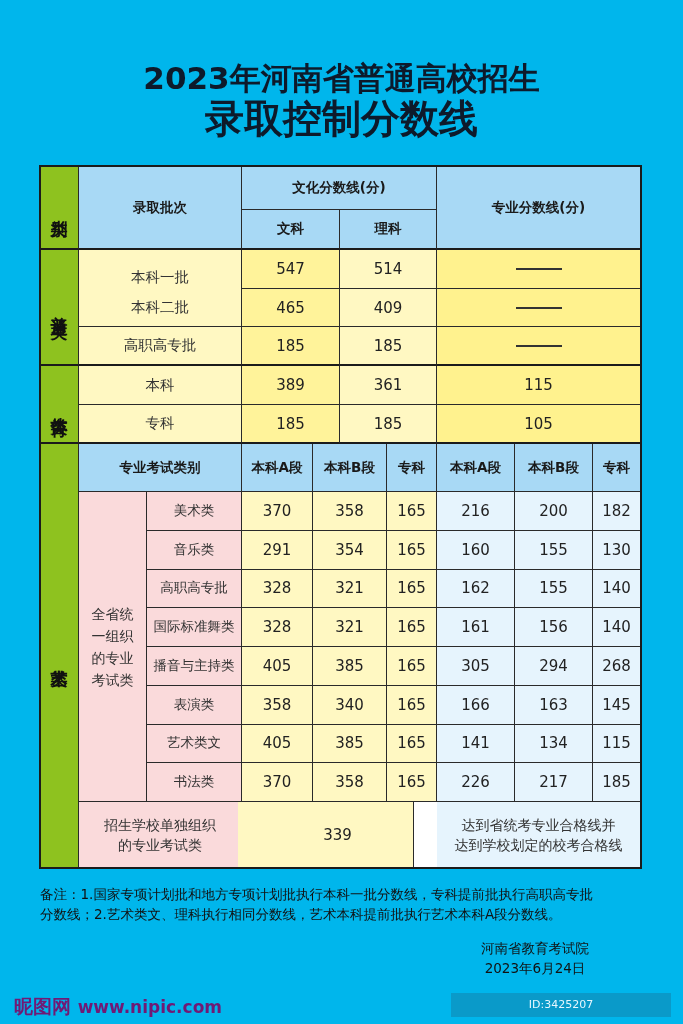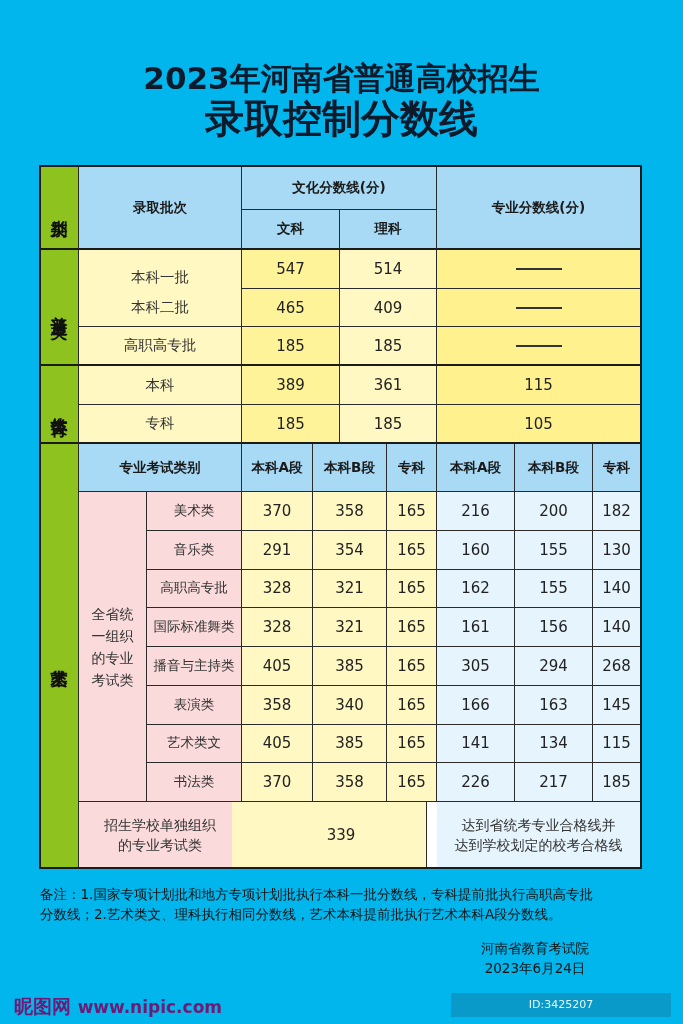--- a/index.html
+++ b/index.html
@@ -123,21 +123,21 @@
     <div class="cell hdr" style="left:552px;top:277px;width:47px;height:48px;border-right:none;">专科</div>
 
     <div class="cell pink" style="left:38px;top:325px;width:68px;height:310px;">
       <span class="group-label" style="width:50px;display:block;">全省统一组织的专业考试类</span>
     </div>
 
     <div class="cell pink" style="left:38px;top:635px;width:163px;height:65px;border-bottom:none;flex-direction:column;line-height:20px;">
       <span>招生学校单独组织</span>
       <span>的专业考试类</span>
     </div>
-    <div class="cell cult2" style="left:191px;top:635px;width:195px;height:65px;border-bottom:none;padding-left:24px;">339</div>
+    <div class="cell cult2" style="left:197px;top:635px;width:176px;height:65px;border-bottom:none;padding-left:24px;">339</div>
     <div class="cell lblue" style="left:396px;top:635px;width:203px;height:65px;border-bottom:none;border-right:none;flex-direction:column;line-height:20px;font-size:14px;color:#333;">
       <span>达到省统考专业合格线并</span>
       <span>达到学校划定的校考合格线</span>
     </div>
   <div class="cell pink" style="left: 106px; top: 325px; width: 95px; height: 38.75px; font-size: 13.5px;">美术类</div>
       <div class="cell cult2" style="left: 201px; top: 325px; width: 71px; height: 38.75px;">370</div>
       <div class="cell cult2" style="left: 272px; top: 325px; width: 74px; height: 38.75px;">358</div>
       <div class="cell cult2" style="left: 346px; top: 325px; width: 50px; height: 38.75px;">165</div>
       <div class="cell lblue" style="left: 396px; top: 325px; width: 78px; height: 38.75px;">216</div>
       <div class="cell lblue" style="left: 474px; top: 325px; width: 78px; height: 38.75px;">200</div>

